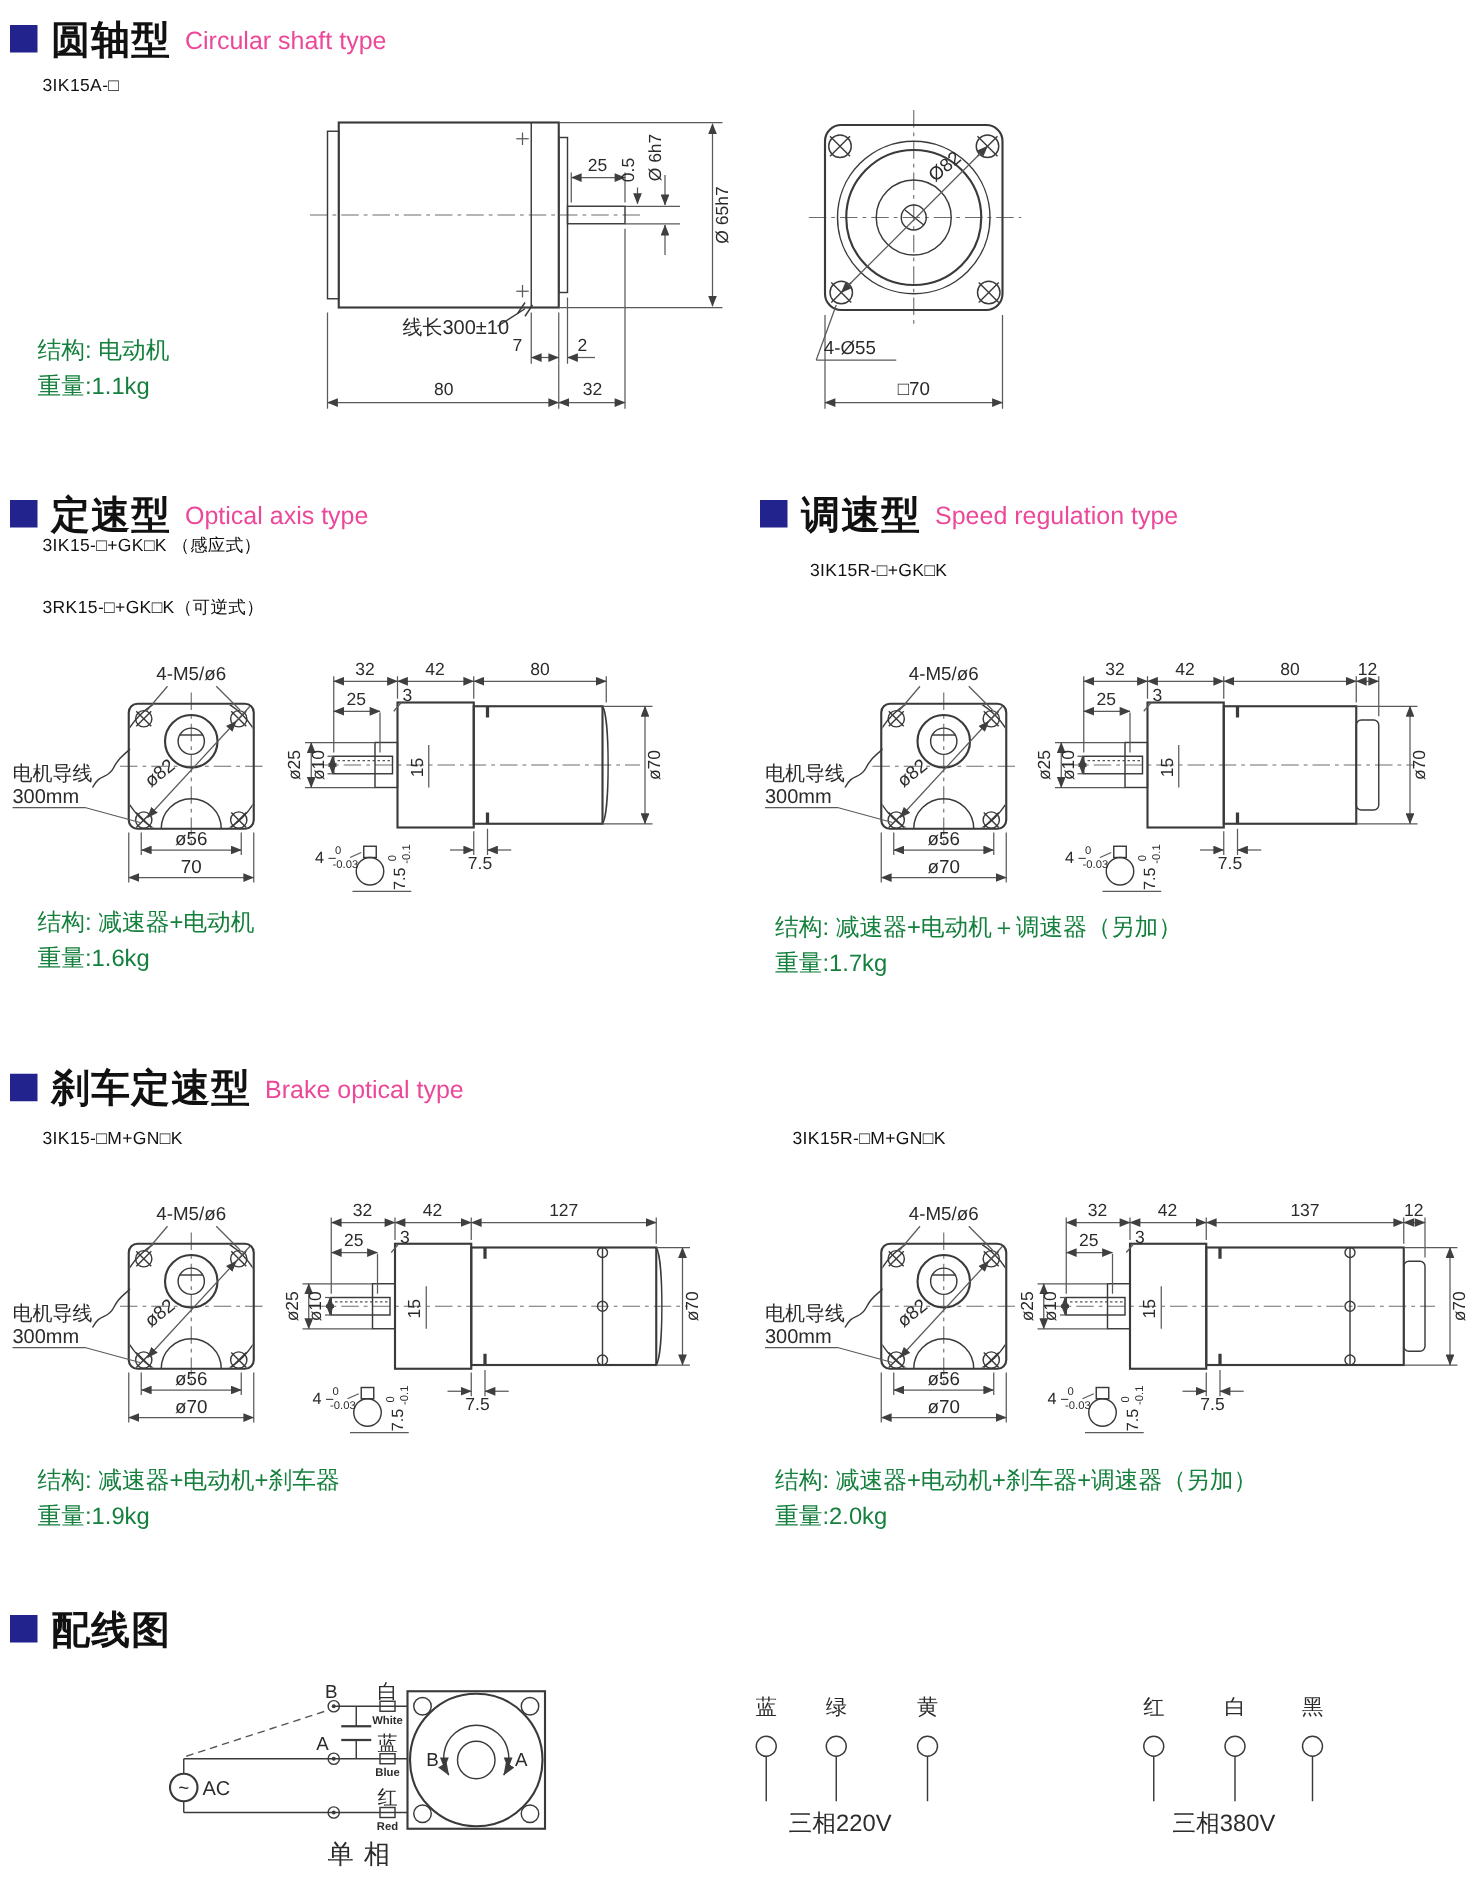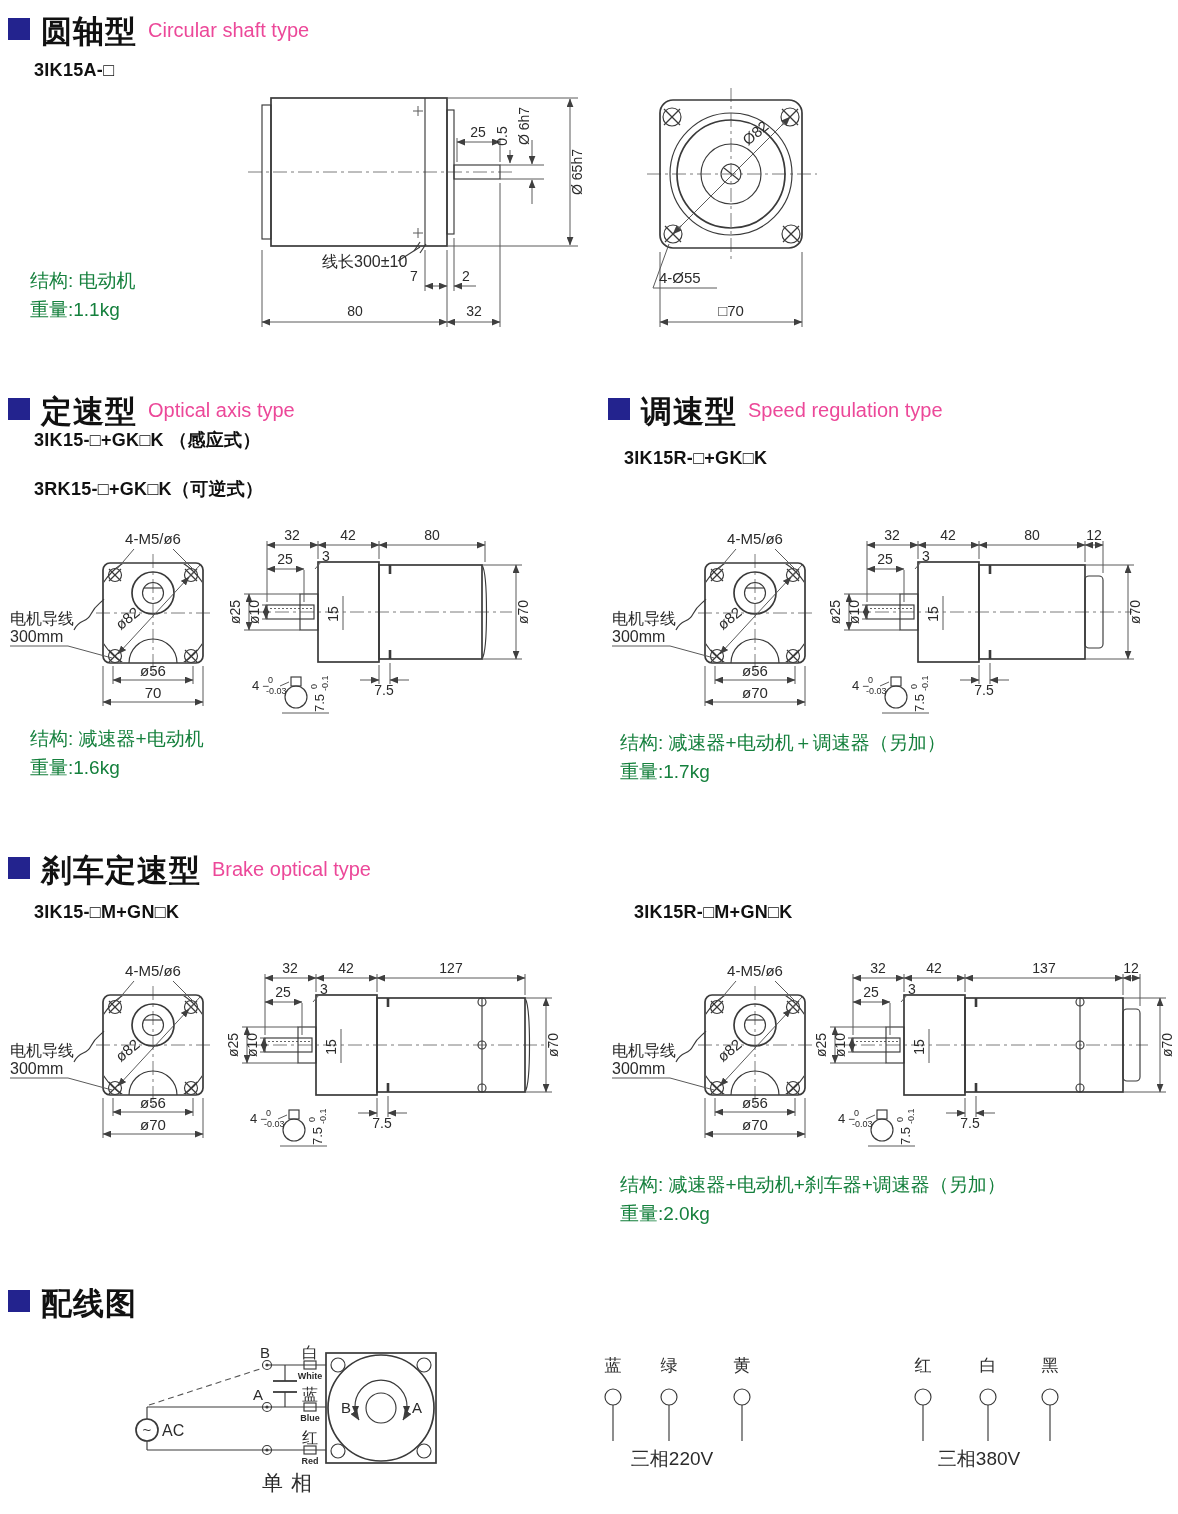--- a/index.html
+++ b/index.html
@@ -1,24 +1,24 @@
 <!DOCTYPE html>
 <html style="--accent: #23238e;"><head>
 <meta charset="utf-8">
 <style>
   *{margin:0;padding:0;box-sizing:border-box}
   html,body{background:#fff}
   body{font-family:"Liberation Sans","DejaVu Sans",sans-serif;color:#111}
   .page{position:relative;width:1178px;height:1514px;background:#fff;overflow:hidden}
   .abs{position:absolute}
-  .hdr{display:flex;align-items:center;gap:11px}
+  .hdr{display:flex;align-items:flex-end;gap:11px}
   .hdr .sq{width:22px;height:22px;background:var(--accent,#23238e);margin-bottom:5px}
   .hdr .zh{font-size:31px;font-weight:bold;letter-spacing:1px;line-height:1}
   .hdr .en{font-size:20px;color:#ec4899;margin-bottom:2px}
-  .model{font-size:18px;font-weight:bold;letter-spacing:.3px}
+  .model{font-size:14px;font-weight:normal;letter-spacing:.3px}
   .note{font-size:19px;line-height:29px;color:#15803d}
   svg{overflow:visible}
   svg text{font-family:"Liberation Sans","DejaVu Sans",sans-serif;fill:#2b2b2b}
   .o{stroke:#3a3a3a;stroke-width:1.7;fill:none}
   .o2{stroke:#3a3a3a;stroke-width:1.15;fill:none}
   .ob{stroke:#3a3a3a;stroke-width:2.6;fill:none}
   .d{stroke:#5a5a5a;stroke-width:1;fill:none}
   .cl{stroke:#6d6d6d;stroke-width:.9;fill:none;stroke-dasharray:14 4 3 4}
   .dsh{stroke:#555;stroke-width:1.1;fill:none;stroke-dasharray:6 4}
   .dot{stroke:#555;stroke-width:.9;fill:none;stroke-dasharray:2 2}
@@ -149,21 +149,21 @@
   <span class="zh">调速型</span>
   <span class="en">Speed regulation type</span>
 </div>
 <div class="abs hdr" style="left:8px;top:396px">
   <span class="sq"></span>
   <span class="zh">定速型</span>
   <span class="en">Optical axis type</span>
 </div>
 <div class="abs model" style="left:34px;top:428px">3IK15-□+GK□K （感应式）</div>
 <div class="abs model" style="left:34px;top:477px">3RK15-□+GK□K（可逆式）</div>
-<div class="abs model" style="left:624px;top:448px">3IK15R-□+GK□K</div>
+<div class="abs model" style="left:648px;top:448px">3IK15R-□+GK□K</div>
 
 <svg class="abs" style="left:8px;top:518px" width="235" height="205" viewBox="0 0 235 205">
   <defs>
         <clipPath id="cA">
           <rect x="96" y="46" width="98" height="98" rx="6"></rect>
         </clipPath>
       </defs>
   <line class="cl" x1="145" y1="36" x2="145" y2="160"></line>
   <line class="cl" x1="88" y1="95" x2="204" y2="95"></line>
   <g>
@@ -646,20 +646,24 @@
   <text class="ts" x="34" y="182">-0.03</text>
   <g transform="rotate(-90 88 186)">
     <text class="tt" x="74" y="190">7.5</text>
     <text class="ts" x="97" y="183">0</text>
     <text class="ts" x="95" y="194">-0.1</text>
   </g>
   <text class="t mid" x="152" y="183">7.5</text>
   <text class="t mid" transform="rotate(-90 354 100)" x="354" y="100">ø70</text>
 </svg>
 
+<div class="abs note" style="left:30px;top:1170px">
+  <div>结构: 减速器+电动机+刹车器</div>
+  <div>重量:1.9kg</div>
+</div>
 <div class="abs note" style="left:620px;top:1170px">
   <div>结构: 减速器+电动机+刹车器+调速器（另加）</div>
   <div>重量:2.0kg</div>
 </div>
 
 <div class="abs hdr" style="left:8px;top:1288px">
   <span class="sq"></span>
   <span class="zh">配线图</span>
 </div>
 

